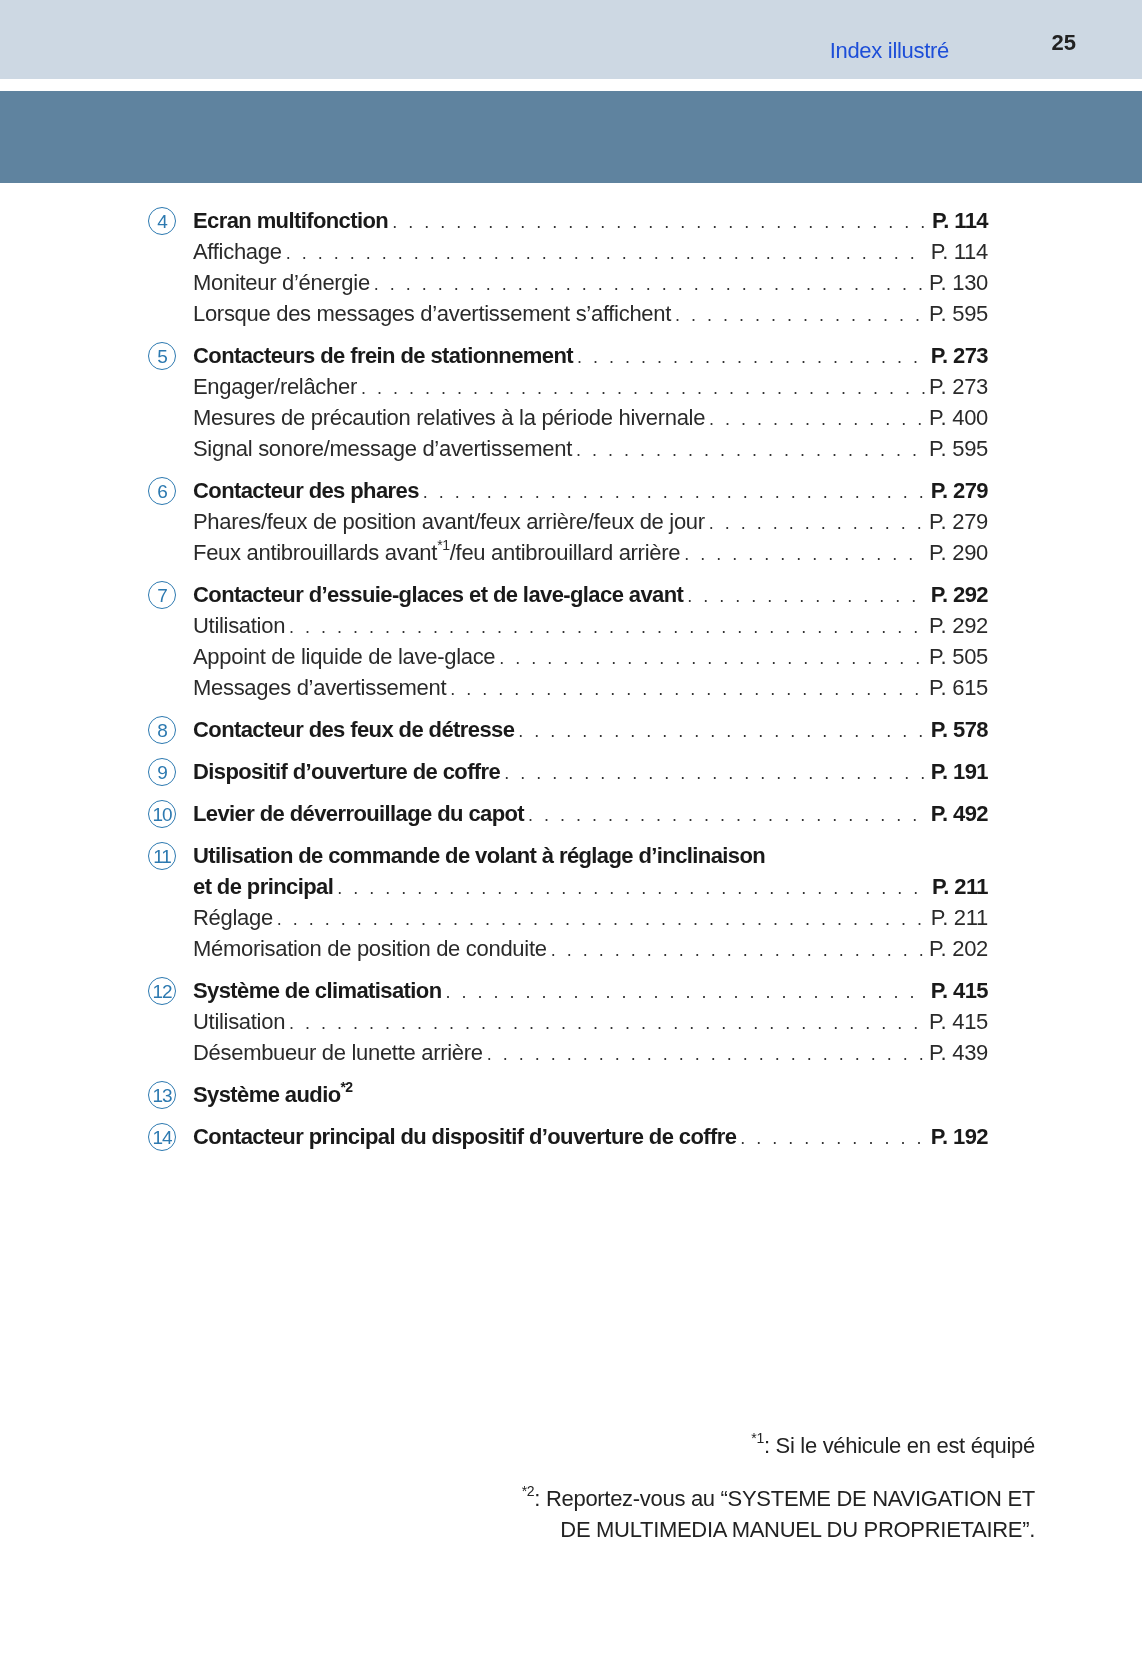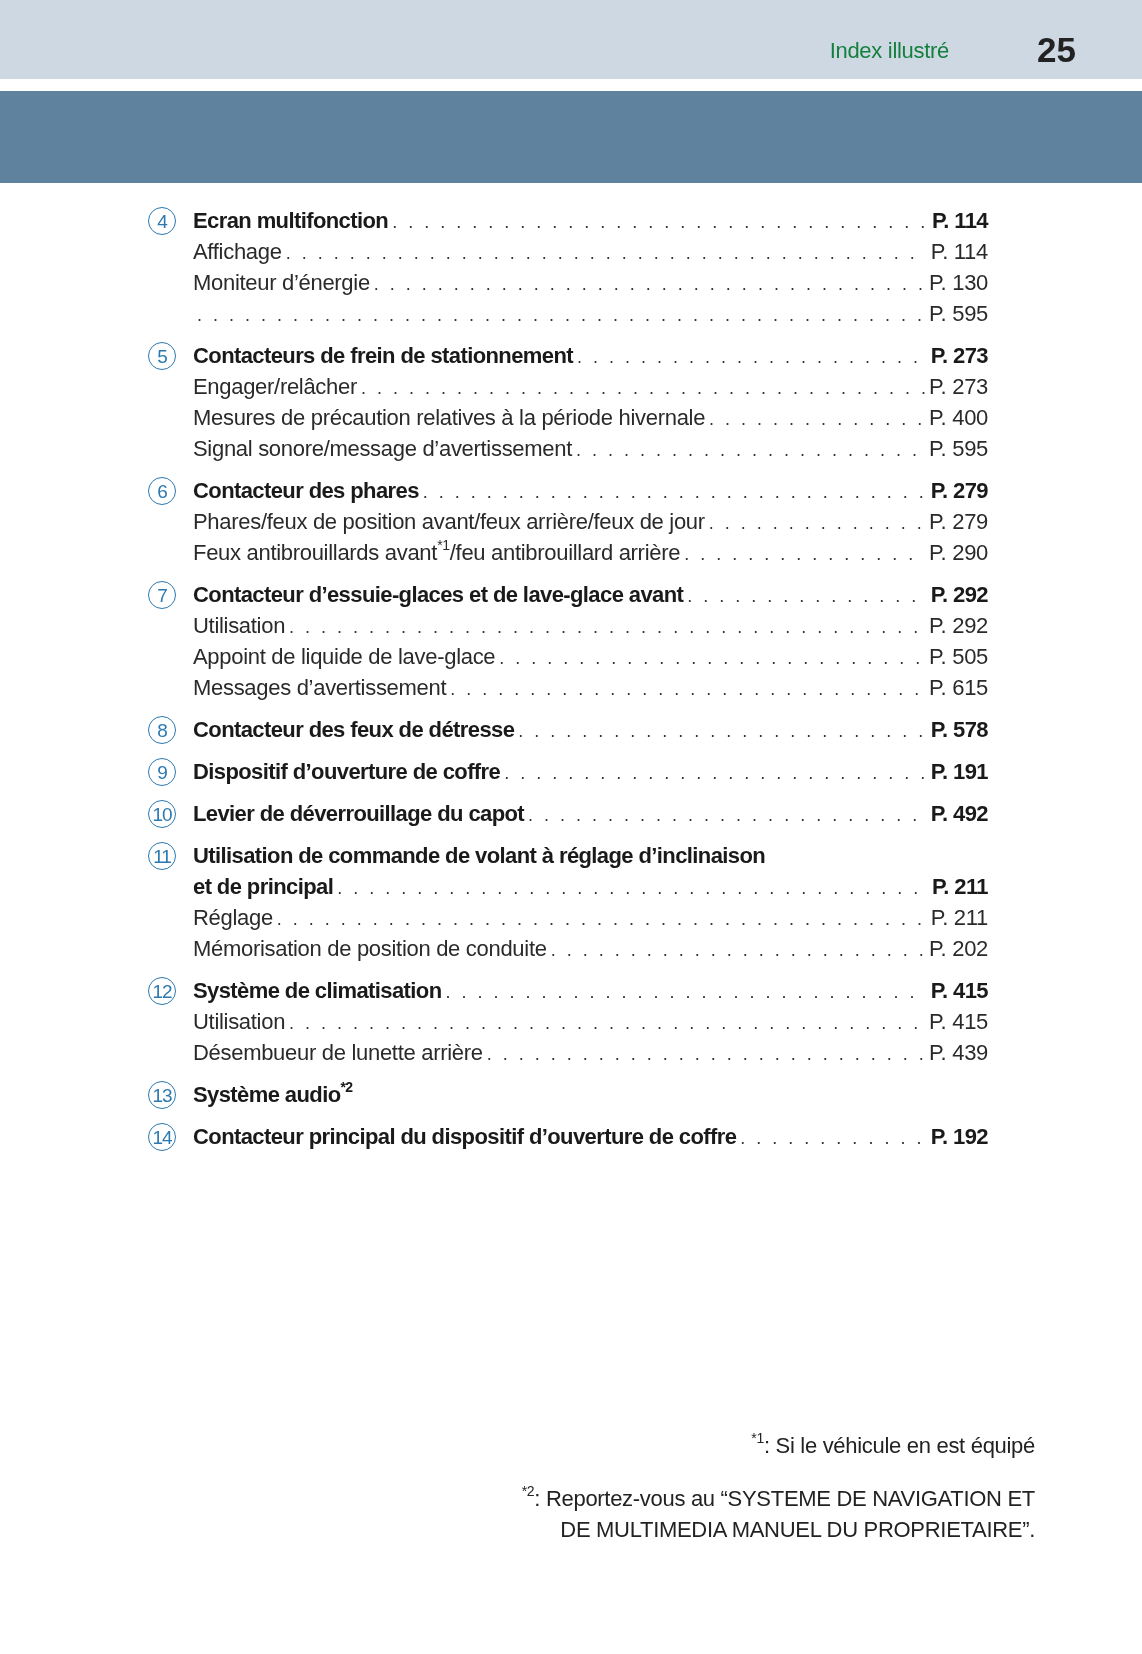--- a/index.html
+++ b/index.html
@@ -4,24 +4,24 @@
 <style>
   html, body { margin:0; padding:0; }
   body {
     width:1142px; height:1654px; background:#ffffff; position:relative; overflow:hidden;
     font-family:"Liberation Sans", sans-serif; color:#1f1f1f;
   }
   .top-strip {
     position:absolute; left:0; top:0; width:1142px; height:79px; background:#cdd8e3;
   }
   .header-title {
-    position:absolute; right:193px; top:38px; font-size:22px; color:#15803d; letter-spacing:-0.3px;
+    position:absolute; right:193px; top:38px; font-size:22px; color:#1d4ed8; letter-spacing:-0.3px;
   }
   .page-number {
-    position:absolute; right:66px; top:30px; font-size:35px; font-weight:bold; color:#222;
+    position:absolute; right:66px; top:30px; font-size:22px; font-weight:bold; color:#222;
   }
   .band {
     position:absolute; left:0; top:91px; width:1142px; height:92px; background:#5f839f;
   }
   .entries {
     position:absolute; left:148px; top:205px; width:840px;
   }
   .group { position:relative; margin-bottom:11px; }
   .circle {
     position:absolute; left:0; top:2px; width:28px; height:28px; border:1.6px solid #2c79b0;
@@ -71,20 +71,21 @@
         <span class="label"><span>Affichage</span></span>
         <span class="dots"></span>
         <span class="page">P. 114</span>
       </div>
       <div class="row sub">
         <span class="label"><span>Moniteur d’énergie</span></span>
         <span class="dots"></span>
         <span class="page">P. 130</span>
       </div>
       <div class="row sub">
+        <span class="label"><span>Lorsque des messages d’avertissement s’affichent</span></span>
         <span class="dots"></span>
         <span class="page">P. 595</span>
       </div>
     </div>
     <div class="group">
       <div class="circle">5</div>
       <div class="row main">
         <span class="label"><span>Contacteurs de frein de stationnement</span></span>
         <span class="dots"></span>
         <span class="page">P. 273</span>

